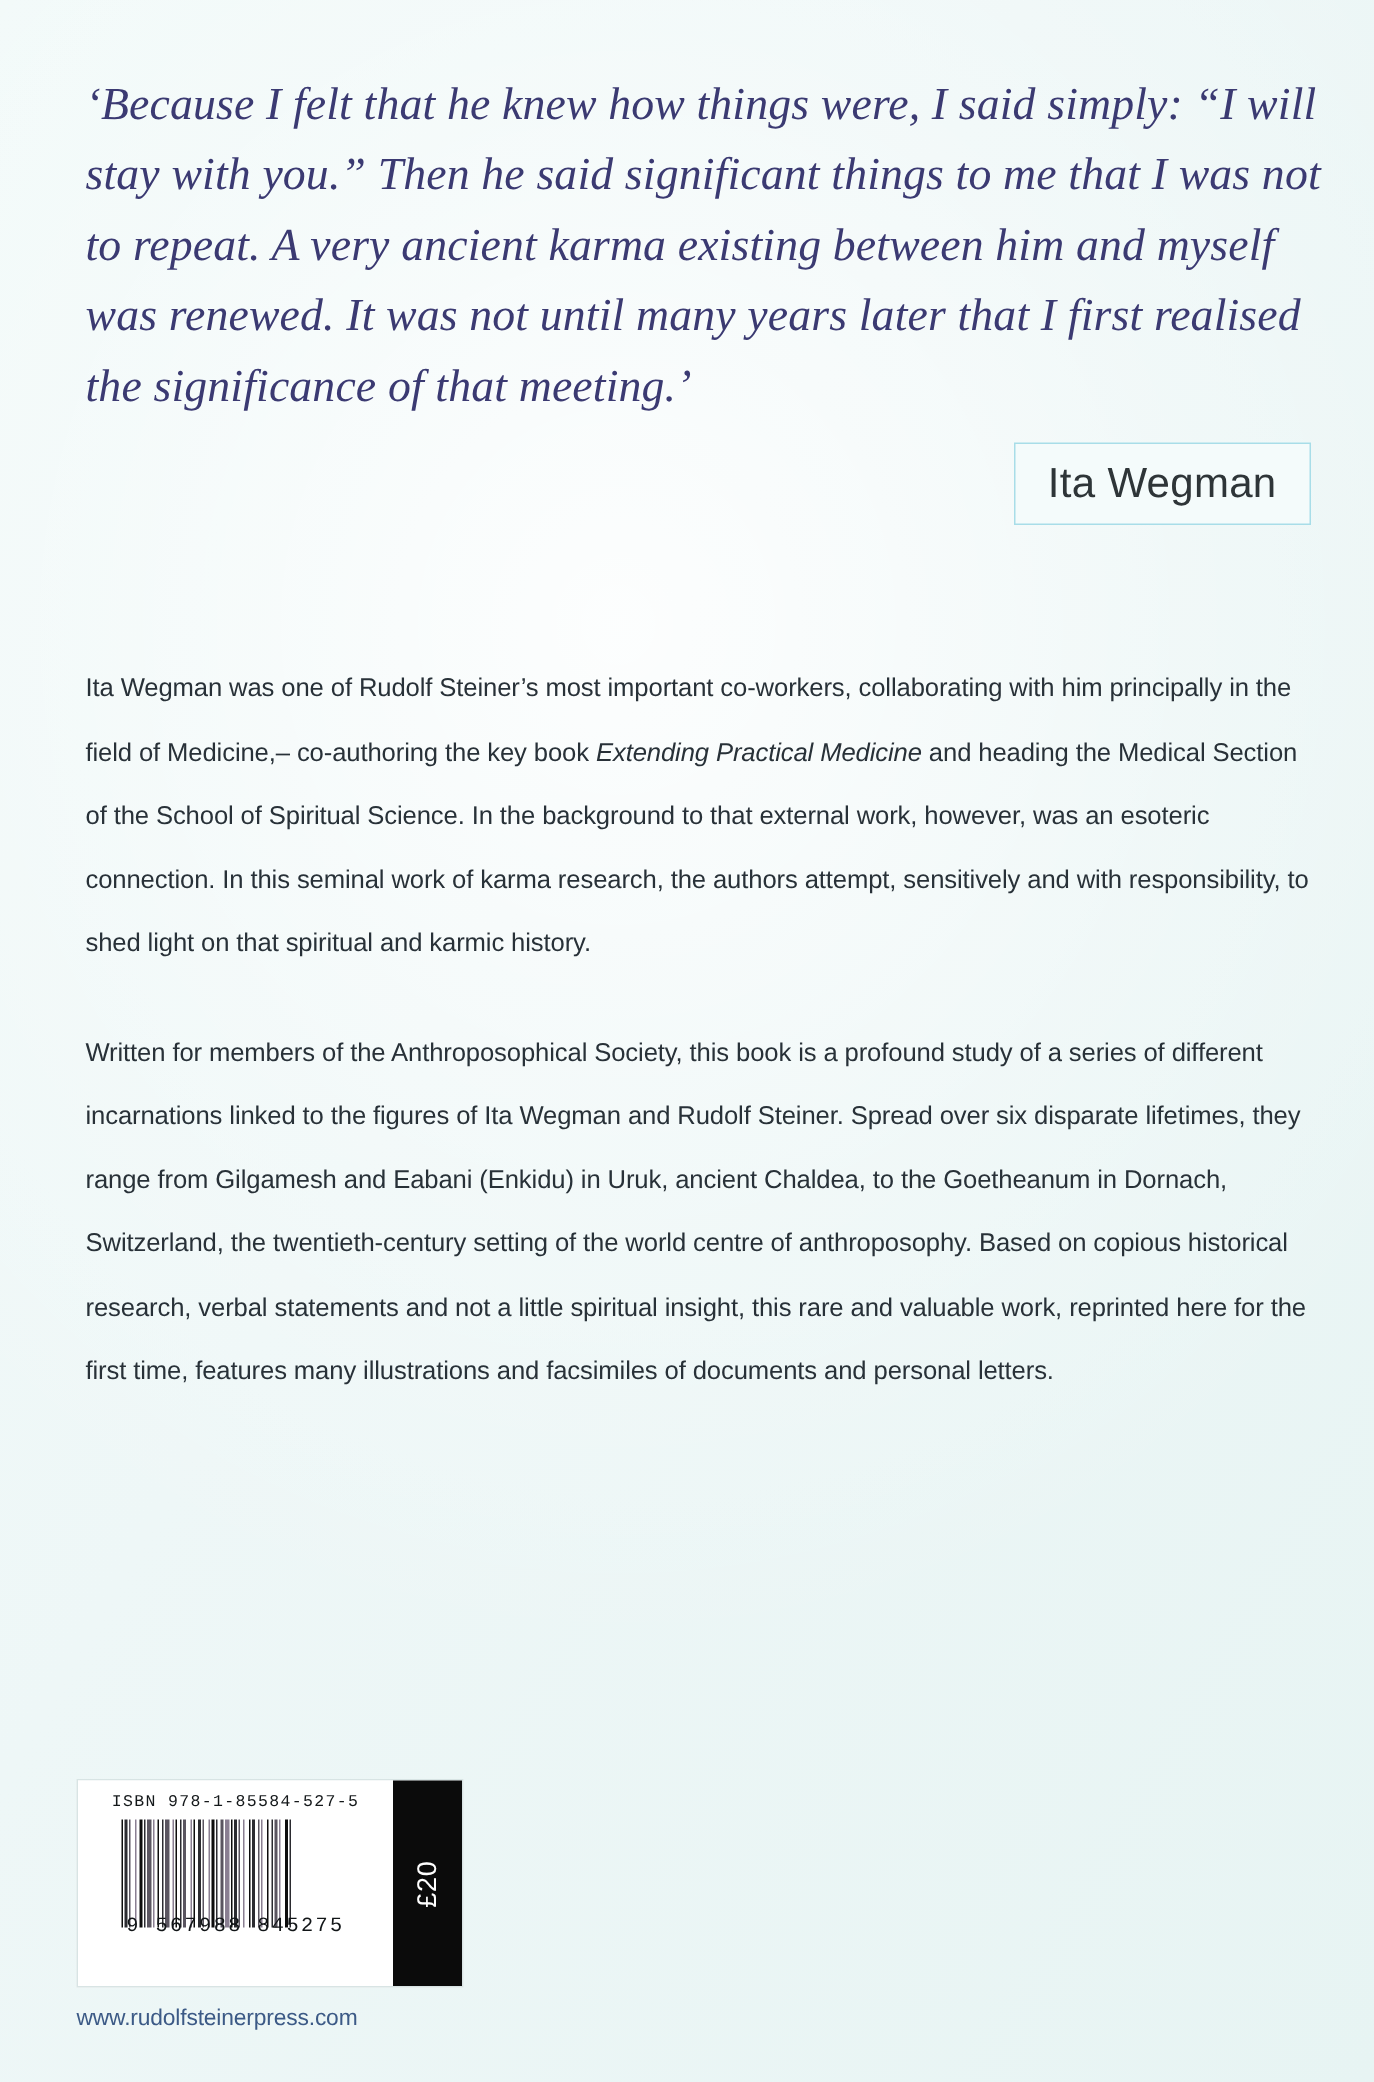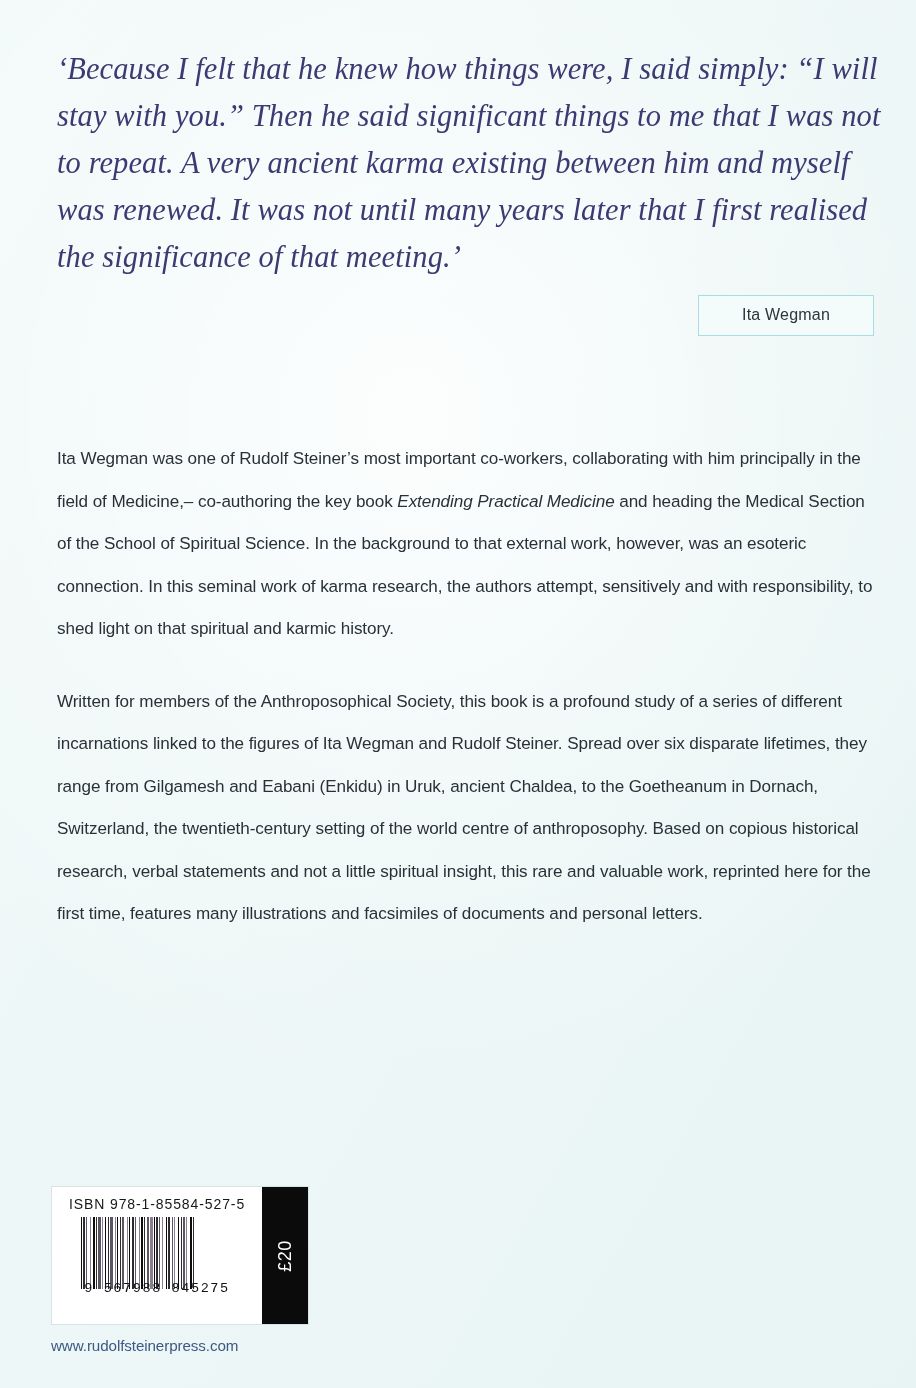--- a/index.html
+++ b/index.html
@@ -52,21 +52,21 @@
   }
   .attrib-box {
     border: 1.6px solid #a8dde8;
     background: #f4fbfb;
     padding: 10px 22px 11px 22px;
     min-width: 130px;
     text-align: center;
   }
   .attrib-name {
     font-family: "Liberation Sans", sans-serif;
-    font-size: 16px;
+    font-size: 28px;
     color: #2e3538;
     letter-spacing: 0.2px;
   }
 
   
   .body-copy {
     position: absolute;
     left: 57px;
     top: 438px;
     width: 824px;
@@ -100,22 +100,22 @@
     flex: 1 1 auto;
     background: #ffffff;
     display: flex;
     flex-direction: column;
     align-items: center;
     justify-content: flex-start;
     padding: 9px 6px 5px 6px;
     box-sizing: border-box;
   }
   .isbn-line {
-    font-family: Liberation Sans, sans-serif;
-    font-size: 14px;
+    font-family: Liberation Mono, monospace;
+    font-size: 11px;
     letter-spacing: 0.9px;
     color: #14181a;
     white-space: nowrap;
   }
   .bars {
     margin-top: 5px;
     height: 72px;
     width: 152px;
     display: flex;
     align-items: flex-start;

